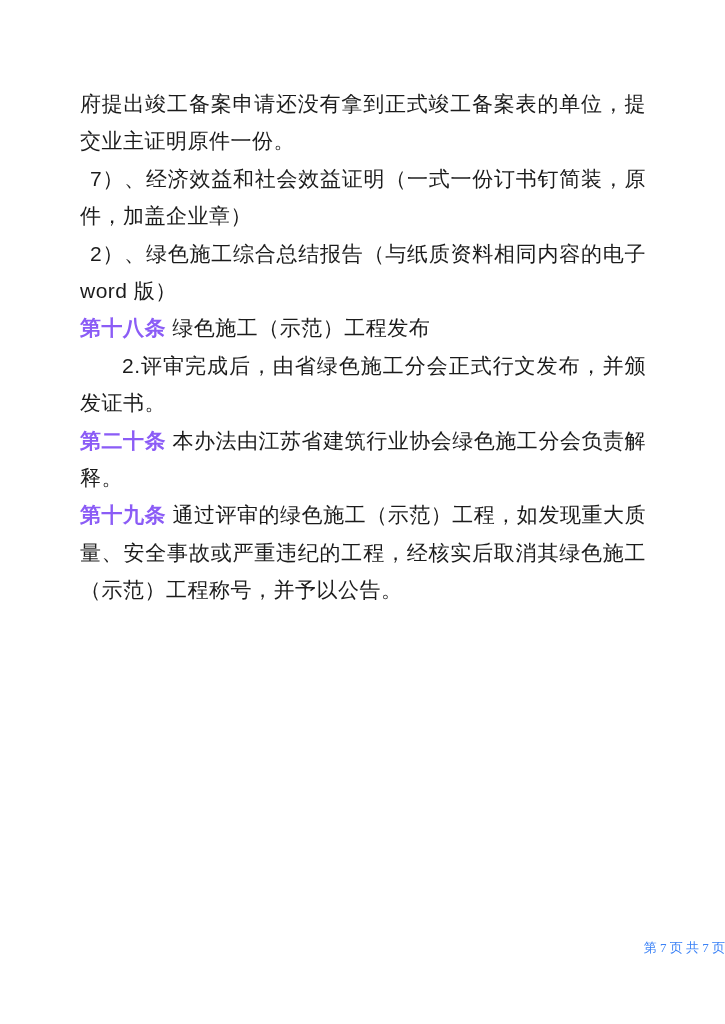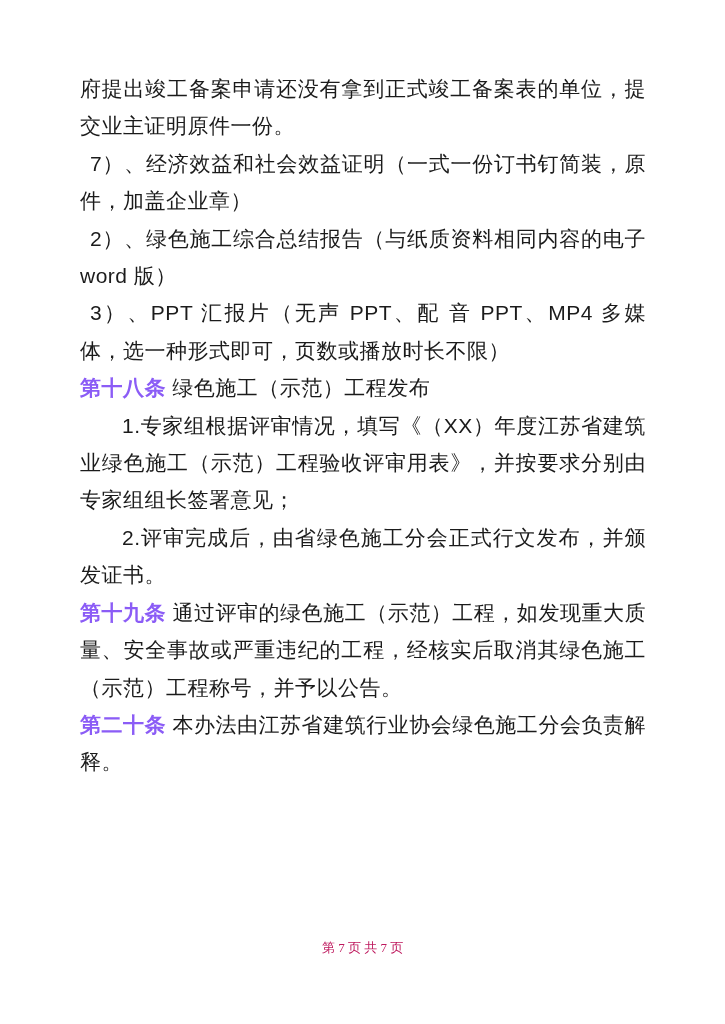--- a/index.html
+++ b/index.html
@@ -12,21 +12,21 @@
     width: 725px;
     height: 1024px;
     background: #ffffff;
     overflow: hidden;
     font-family: "Liberation Sans", sans-serif;
   }
   .content {
     position: absolute;
     left: 80px;
     right: 79px;
-    top: 70px;
+    top: 85px;
   }
   .content p {
     margin: 0;
     font-size: 21px;
     line-height: 37.4px;
     color: #1b1b1b;
     text-align: justify;
     text-justify: inter-character;
     letter-spacing: 0.5px;
   }
@@ -44,56 +44,54 @@
     font-weight: bold;
     text-align: center;
     color: #111111;
     letter-spacing: 0.5px;
   }
   .footer {
     position: absolute;
     left: 0;
     right: 0;
     top: 938px;
-    text-align: center;
+    text-align: right;
     font-size: 13px;
     line-height: 20px;
-    color: #be185d;
+    color: #3b82f6;
     font-family: "Liberation Serif", serif;
   }
 </style>
 </head>
 <body>
 
 <div class="page">
   <div class="content">
 
     <p>府提出竣工备案申请还没有拿到正式竣工备案表的单位，提交业主证明原件一份。</p>
 
     <p class="ind-sm">7）、经济效益和社会效益证明（一式一份订书钉简装，原件，加盖企业章）</p>
 
 
 
     <p class="ind-sm">2）、绿色施工综合总结报告（与纸质资料相同内容的电子 word 版）</p>
 
-    <p class="ind-sm">3）、PPT 汇报片（无声 PPT、配 音 PPT、MP4 多媒体，选一种形式即可，页数或播放时长不限）</p>
 
     <p>
       <span class="lead">第十八条</span><span> 绿色施工（示范）工程发布</span>
     </p>
 
-    <p class="ind-lg">1.专家组根据评审情况，填写《（XX）年度江苏省建筑业绿色施工（示范）工程验收评审用表》，并按要求分别由专家组组长签署意见；</p>
 
     <p class="ind-lg">2.评审完成后，由省绿色施工分会正式行文发布，并颁发证书。</p>
 
 
     <p>
-      <span class="lead">第十九条</span><span> 通过评审的绿色施工（示范）工程，如发现重大质量、安全事故或严重违纪的工程，经核实后取消其绿色施工（示范）工程称号，并予以公告。</span>
+      <span class="lead">第二十条</span><span> 本办法由江苏省建筑行业协会绿色施工分会负责解释。</span>
     </p>
 
     <p>
-      <span class="lead">第二十条</span><span> 本办法由江苏省建筑行业协会绿色施工分会负责解释。</span>
+      <span class="lead">第十九条</span><span> 通过评审的绿色施工（示范）工程，如发现重大质量、安全事故或严重违纪的工程，经核实后取消其绿色施工（示范）工程称号，并予以公告。</span>
     </p>
 
   </div>
 
   <div class="footer">第 7 页 共 7 页</div>
 </div>
 
 </body></html>

